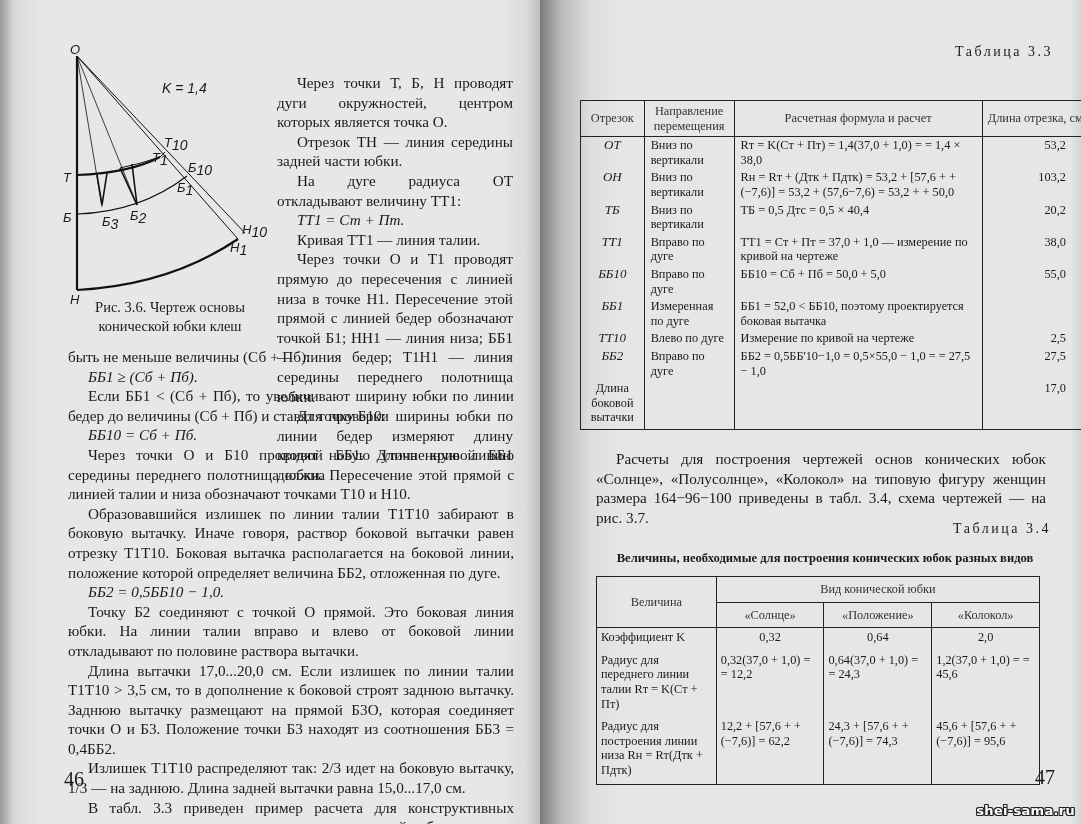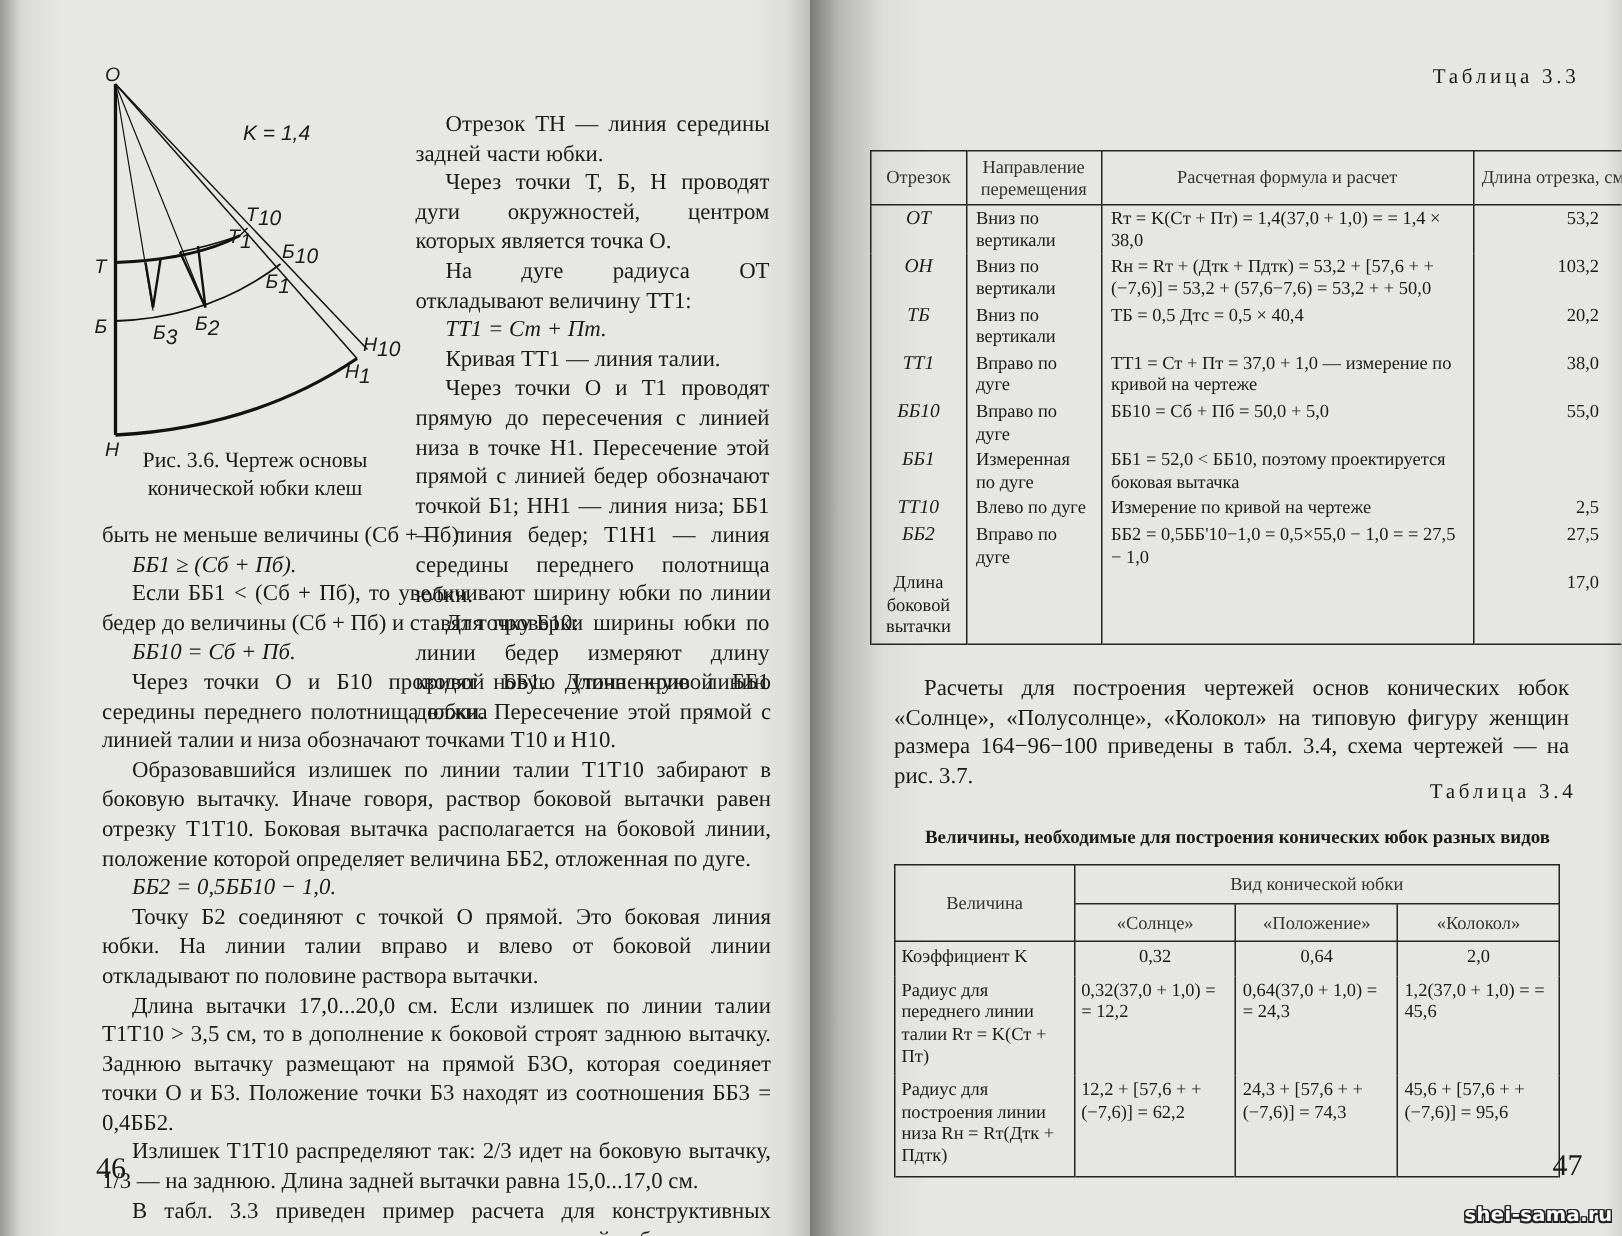--- a/index.html
+++ b/index.html
@@ -78,22 +78,22 @@
     <span class="fig-label" style="left:170px;top:200px;"><span>Н</span><sub>1</sub></span>
     <span class="fig-label" style="left:10px;top:252px;">Н</span>
   </div>
 
   <div class="abs caption" style="left:80px;top:298px;width:180px;">
     <div>Рис. 3.6. Чертеж основы</div>
     <div>конической юбки клеш</div>
   </div>
 
   <div class="abs txt" style="left:277px;top:73px;width:236px;">
+    <p>Через точки Т, Б, Н проводят дуги окружностей, центром которых является точка О.</p>
     <p>Отрезок ТН — линия середины задней части юбки.</p>
-    <p>Через точки Т, Б, Н проводят дуги окружностей, центром которых является точка О.</p>
     <p>На дуге радиуса ОТ откладывают величину ТТ1:</p>
     <p class="f" style="font-style:italic;">ТТ1 = Ст + Пт.</p>
     <p>Кривая ТТ1 — линия талии.</p>
     <p>Через точки О и Т1 проводят прямую до пересечения с линией низа в точке Н1. Пересечение этой прямой с линией бедер обозначают точкой Б1; НН1 — линия низа; ББ1 — линия бедер; Т1Н1 — линия середины переднего полотнища юбки.</p>
     <p>Для проверки ширины юбки по линии бедер измеряют длину кривой ББ1. Длина кривой ББ1 должна</p>
   </div>
 
   <div class="abs txt" style="left:68px;top:347px;width:446px;">
     <p class="noind">быть не меньше величины (Сб + Пб):</p>
     <p class="f" style="font-style:italic;">ББ1 ≥ (Сб + Пб).</p>

